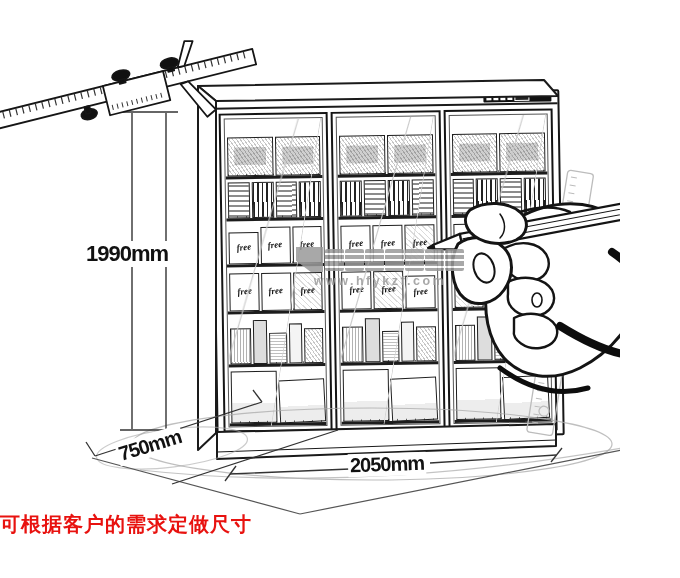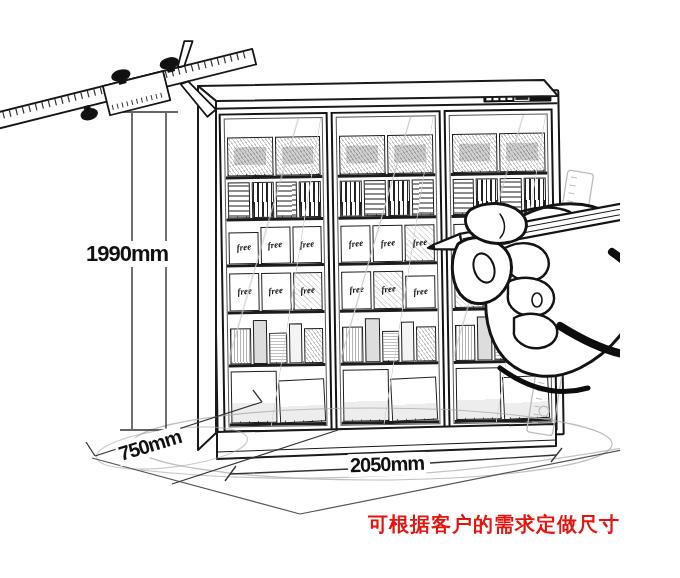--- a/index.html
+++ b/index.html
@@ -57,21 +57,21 @@
   .wm-row{display:flex;align-items:center;gap:2px;}
   .wm-logo{width:28px;height:25px;background:#9a9a9a;
       clip-path:polygon(0 0,100% 0,100% 100%,55% 100%,0 55%);}
   .wm-blocks{display:flex;gap:1px;}
   .wm-blocks b{width:19px;height:22px;background:
       linear-gradient(#9a9a9a 18%,#fff 18% 28%,#9a9a9a 28% 46%,#fff 46% 56%,#9a9a9a 56% 78%,#fff 78% 86%,#9a9a9a 86%);
       border-radius:2px;display:block;}
   .wm-url{margin-top:2px;text-align:center;font:700 12.5px "Liberation Sans",sans-serif;
       letter-spacing:2.5px;color:#9a9a9a;}
   
-  .caption{position:absolute;left:0;top:511px;width:100%;text-align:right;
+  .caption{position:absolute;left:0;top:511px;width:100%;text-align:left;
       font-size:20px;font-weight:700;letter-spacing:1px;}
 </style>
 </head>
 <body>
 
 <div id="stage">
 
   <div id="fridge">
     <div class="fridge-header">
       <div class="control-panel">
@@ -321,15 +321,30 @@
                C464,224 464,216 470,210 Z" fill="#fff" stroke="#141414" stroke-width="3"></path>
       <path d="M500,214 C506,222 506,232 500,238" fill="none" stroke="#141414" stroke-width="1.5"></path>
       <path d="M520,212 C540,206 556,206 570,212" fill="none" stroke="#141414" stroke-width="2.5"></path>
     </g>
   </svg>
 
   <span class="dim dim-h">1990mm</span>
   <span class="dim dim-d">750mm</span>
   <span class="dim dim-w">2050mm</span>
 
+  <div class="watermark">
+    <div class="wm-row">
+      <div class="wm-logo"></div>
+      <div class="wm-blocks">
+        <b></b>
+          <b></b>
+          <b></b>
+          <b></b>
+          <b></b>
+          <b></b>
+          <b></b>
+      </div>
+    </div>
+    <div class="wm-url">www.hfykzf.com</div>
+  </div>
 
   <div class="caption" style="color: rgb(232, 18, 15);">可根据客户的需求定做尺寸</div>
 </div>
 
 </body></html>

